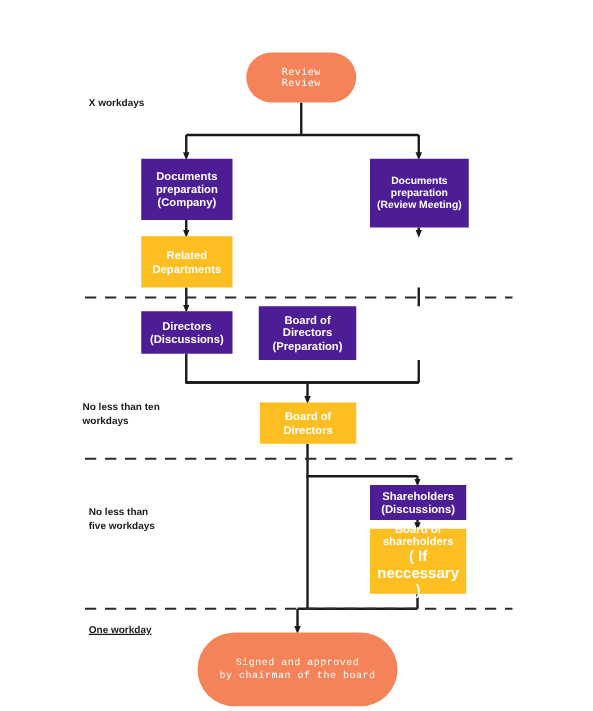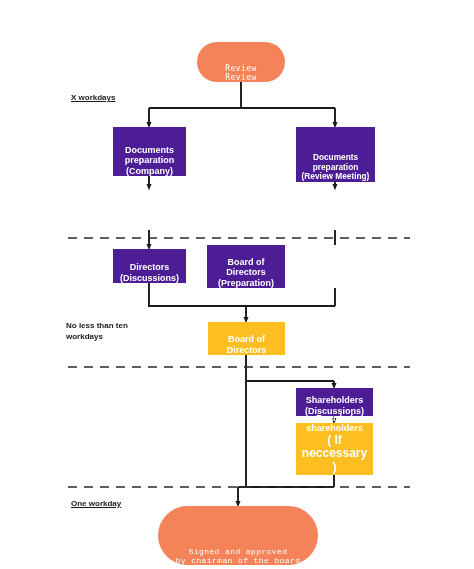--- a/index.html
+++ b/index.html
@@ -28,27 +28,27 @@
     text-align: center;
     font-size: 14px;
     font-weight: bold;
     color: #141414;
     letter-spacing: 0.1px;
   }
   .node {
     position: absolute;
     box-sizing: border-box;
     display: flex;
-    align-items: flex-end;
+    align-items: center;
     justify-content: center;
     text-align: center;
     color: #ffffff;
     font-weight: bold;
     line-height: 1.15;
-    padding: 0 3px;
+    padding: 13px 3px;
   }
   .node .lines {
     display: block;
     width: 100%;
   }
   .node .l {
     display: block;
   }
   .gray  { background: #4c1d95; font-size: 9px; }
   .amber { background: #fcbe20; font-size: 9px; }
@@ -133,20 +133,26 @@
   </div>
 
   <div class="node gray" style="left:113px; top:127px; width:73px; height:49px;">
     <span class="lines">
       <span class="l">Documents</span>
       <span class="l">preparation</span>
       <span class="l">(Company)</span>
     </span>
   </div>
 
+  <div class="node amber" style="left:113px; top:189px; width:73px; height:41px;">
+    <span class="lines">
+      <span class="l">Related</span>
+      <span class="l">Departments</span>
+    </span>
+  </div>
 
   <div class="node gray" style="left:296px; top:127px; width:79px; height:55px; font-size:8.3px;">
     <span class="lines">
       <span class="l">Documents</span>
       <span class="l">preparation</span>
       <span class="l">(Review Meeting)</span>
     </span>
   </div>
 
 
@@ -187,23 +193,27 @@
     </span>
   </div>
 
   <div class="node pill" style="left:158px; top:506px; width:160px; height:59px; border-radius:30px;font-family:Liberation Mono, monospace;">
     <span class="lines">
       <span class="l">Signed and approved</span>
       <span class="l">by chairman of the board</span>
     </span>
   </div>
 
-  <div class="sidelabel" style="left:71px; top:93px;text-decoration:underline;">X workdays</div>
+  <div class="sidelabel" style="left:71px; top:78px;">X workdays</div>
 
   <div class="sidelabel" style="left:66px; top:293px;">
     <span style="display:block;margin-top:28px;">No less than ten</span>
     <span style="display:block;">workdays</span>
   </div>
 
+  <div class="sidelabel" style="left:71px; top:405px;">
+    <span style="display:block;">No less than</span>
+    <span style="display:block;">five workdays</span>
+  </div>
 
   <div class="sidelabel" style="left:71px; top:499px;text-decoration:underline;">One workday</div>
 
 </div>
 
 </body></html>

